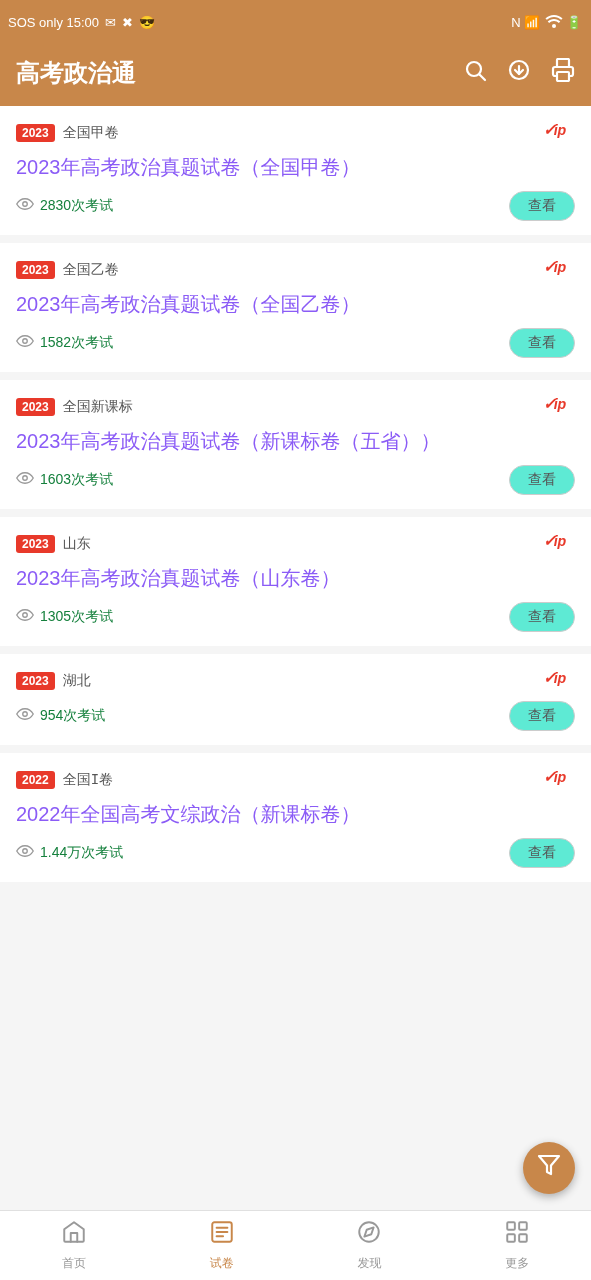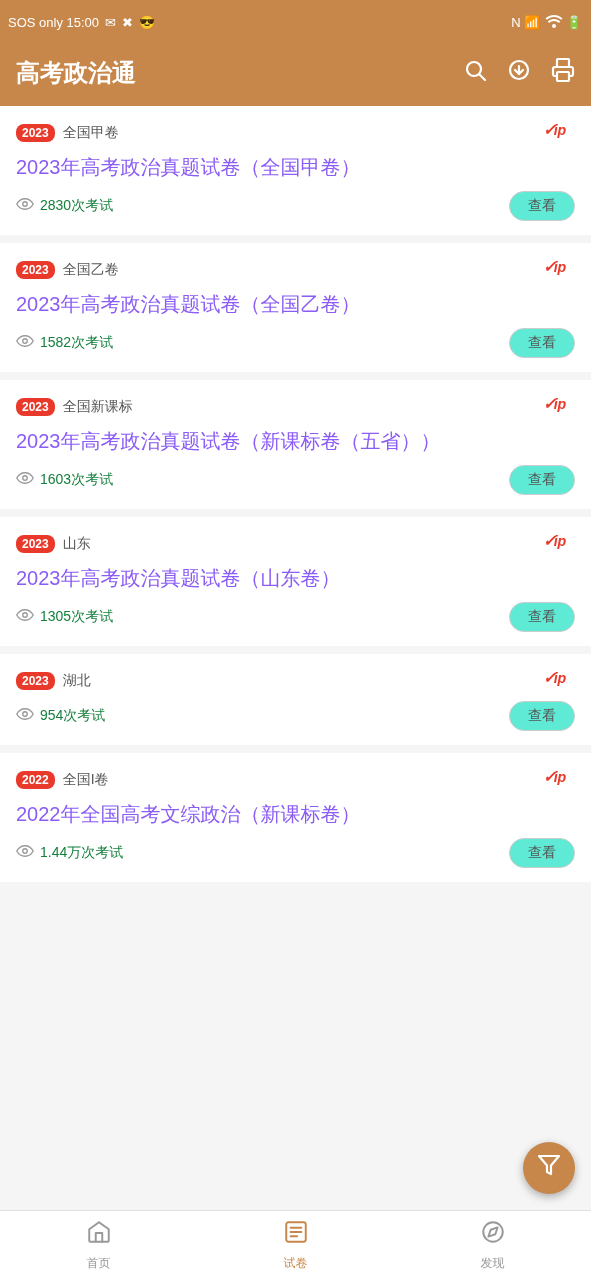--- a/index.html
+++ b/index.html
@@ -84,25 +84,26 @@
       display: flex;
       align-items: center;
       gap: 8px;
     }
     .year-badge {
       background: #e8392a;
       color: white;
       font-size: 12px;
       font-weight: bold;
       padding: 2px 6px;
-      border-radius: 8px;
+      border-radius: 3px;
     }
     .region-label {
       font-size: 14px;
       color: #555;
+      font-family: Liberation Mono, monospace;
     }
     .vip-badge {
       color: #e8392a;
       font-size: 18px;
       font-weight: bold;
       font-style: italic;
     }
 
     .item-title {
       font-size: 20px;
@@ -433,13 +434,24 @@
   </div>
   <div class="nav-item">
     <span class="nav-icon">
       <svg width="26" height="26" viewBox="0 0 24 24" fill="none" stroke="#999" stroke-width="1.8" stroke-linecap="round" stroke-linejoin="round">
         <circle cx="12" cy="12" r="9"></circle>
         <polygon points="16.24,7.76 14.12,14.12 7.76,16.24 9.88,9.88 16.24,7.76"></polygon>
       </svg>
     </span>
     <span class="nav-label">发现</span>
   </div>
+  <div class="nav-item">
+    <span class="nav-icon">
+      <svg width="26" height="26" viewBox="0 0 24 24" fill="none" stroke="#999" stroke-width="1.8" stroke-linecap="round" stroke-linejoin="round">
+        <rect x="3" y="3" width="7" height="7" rx="1"></rect>
+        <rect x="14" y="3" width="7" height="7" rx="1"></rect>
+        <rect x="3" y="14" width="7" height="7" rx="1"></rect>
+        <rect x="14" y="14" width="7" height="7" rx="1"></rect>
+      </svg>
+    </span>
+    <span class="nav-label">更多</span>
+  </div>
 </div>
 
 </body></html>

